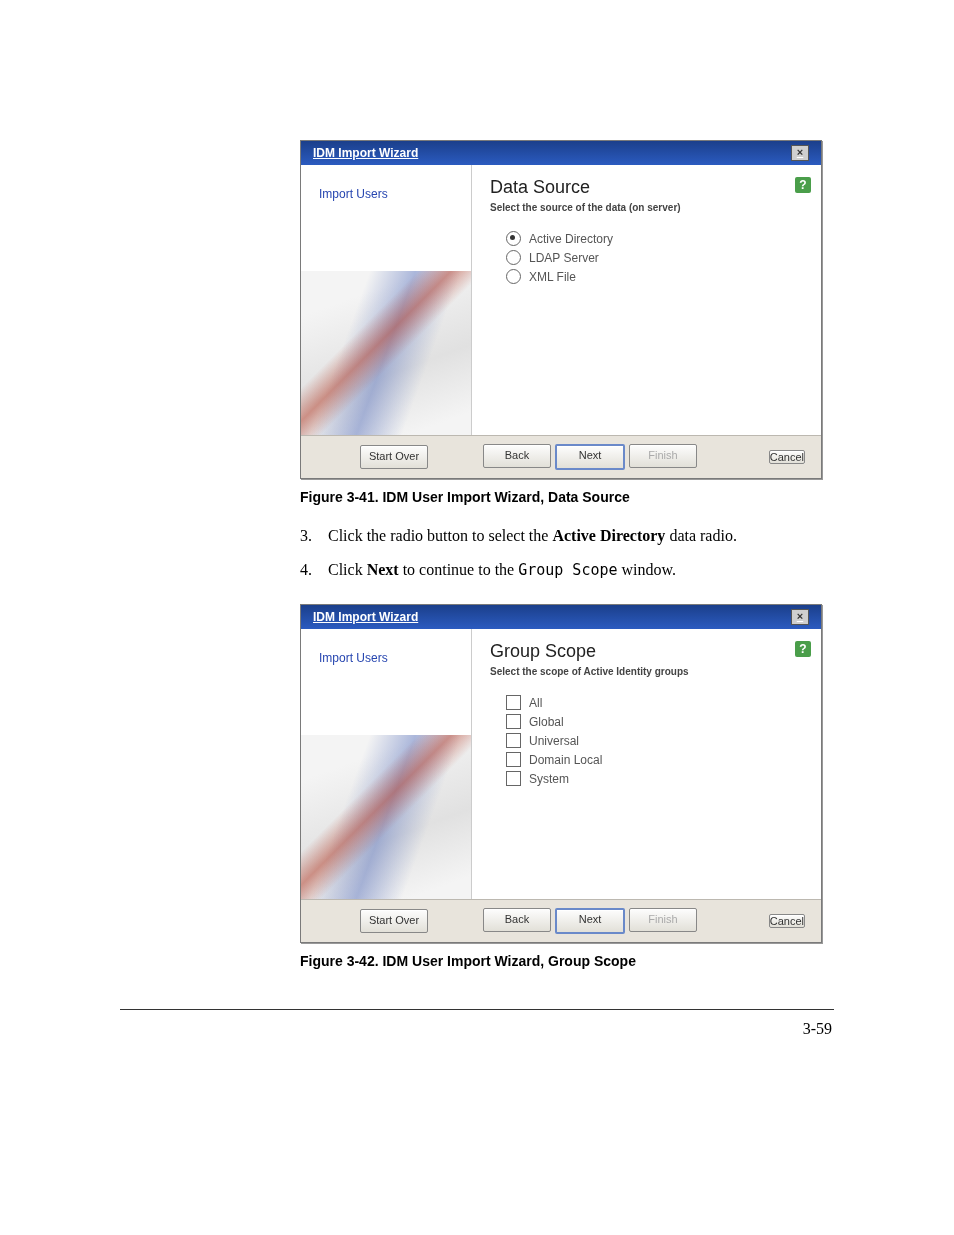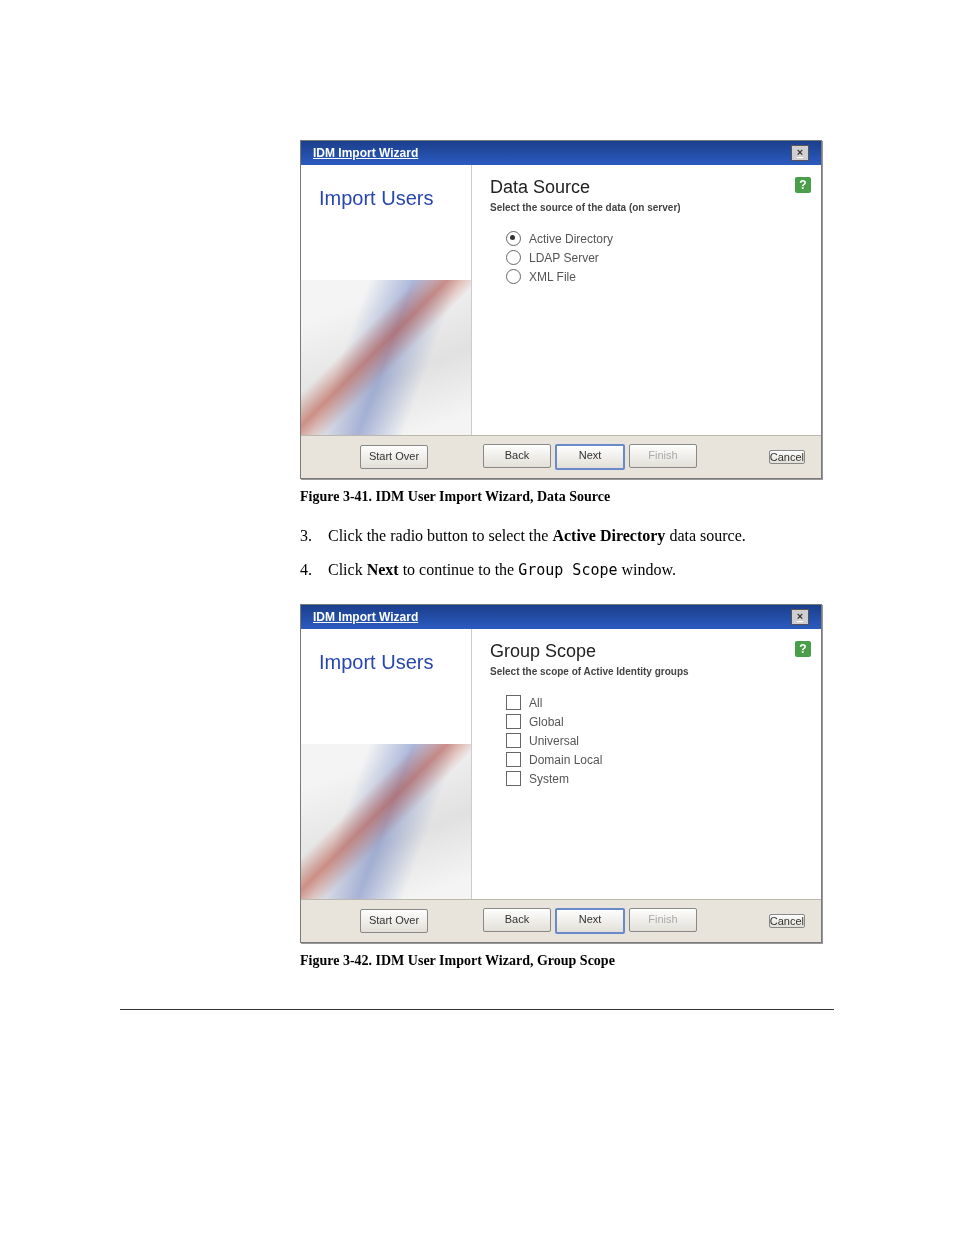--- a/index.html
+++ b/index.html
@@ -69,21 +69,21 @@
   }
   .leftpane {
     width: 170px;
     background: #fff;
     border-right: 1px solid #ccc;
     display: flex;
     flex-direction: column;
   }
   .leftlabel {
     color: #2746b0;
-    font-size: 20px;
+    font-size: 12px;
     padding: 22px 14px 10px 18px;
     font-family: Tahoma, Arial, sans-serif;
   }
   .sidegraphic {
     flex: 1;
     margin-top: 60px;
     height: 120px;
     background:
       linear-gradient(135deg,
         rgba(180,60,40,0) 35%,
@@ -189,21 +189,21 @@
     border: 2px solid #6a89c9;
     line-height: 18px;
   }
   .wizbtn.disabled {
     color: #aaa;
   }
   .bb-left { width: 170px; display:flex; justify-content:center; padding-right:4px; box-sizing:border-box;}
   .bb-mid  { flex:1; display:flex; }
   .bb-right{ }
   .caption {
-    font-family: Liberation Serif, serif;
+    font-family: Liberation Sans, sans-serif;
     font-weight: bold;
     font-size: 14px;
     margin: 8px 0 20px 0;
   }
   .step {
     display: flex;
     font-family: "New Century Schoolbook", "Century Schoolbook", "Times New Roman", serif;
     font-size: 16px;
     margin: 6px 0 12px 0;
     line-height: 1.35;
@@ -273,21 +273,21 @@
           <span class="wizbtn">Cancel</span>
         </div>
       </div>
     </div>
 
     <div class="caption">Figure 3-41. IDM User Import Wizard, Data Source</div>
 
     <div class="step">
       <span class="stepnum">3.</span>
       <span class="steptxt">
-        <span>Click the radio button to select the </span><b>Active Directory</b><span> data source.</span>
+        <span>Click the radio button to select the </span><b>Active Directory</b><span> data radio.</span>
       </span>
     </div>
 
     <div class="step">
       <span class="stepnum">4.</span>
       <span class="steptxt">
         <span>Click </span><b>Next</b><span> to continue to the </span><span class="mono">Group Scope</span><span> window.</span>
       </span>
     </div>
 
@@ -341,14 +341,15 @@
           <span class="wizbtn">Cancel</span>
         </div>
       </div>
     </div>
 
     <div class="caption">Figure 3-42. IDM User Import Wizard, Group Scope</div>
 
   </div>
 
   <hr class="hr">
+  <div class="pagenum">3-59</div>
 
 </div>
 
 </body></html>

